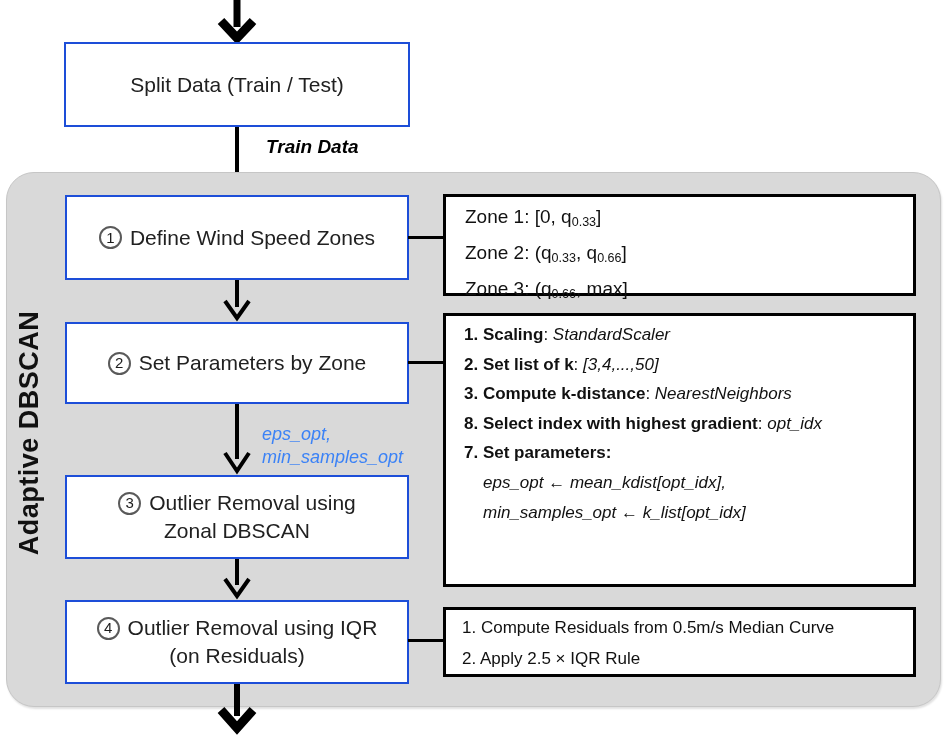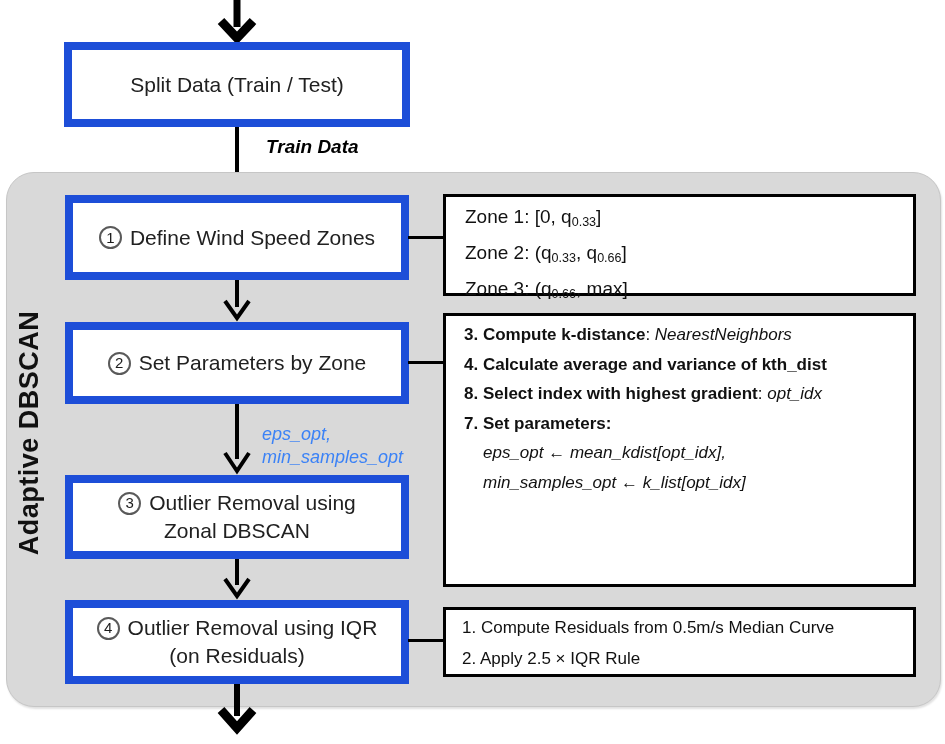--- a/index.html
+++ b/index.html
@@ -27,21 +27,21 @@
     left: -99px; top: 416px; width: 260px; height: 34px;
     transform: rotate(-90deg);
     text-align: center;
     font-size: 27px; font-weight: bold; color: #111;
     letter-spacing: 0.5px;
   }
 
   
   .pbox {
     background: #ffffff;
-    border: 8px solid #1d4ed8;
+    border: 2px solid #1d4ed8;
     display: flex; flex-direction: column;
     align-items: center; justify-content: center;
     text-align: right;
     font-size: 21px; color: #212121;
     line-height: 1.32;
   }
   .split-box { left: 64px; top: 42px; width: 346px; height: 85px; }
   .step1 { left: 65px; top: 195px; width: 344px; height: 85px; }
   .step2 { left: 65px; top: 322px; width: 344px; height: 82px; }
   .step3 { left: 65px; top: 475px; width: 344px; height: 84px; }
@@ -179,22 +179,23 @@
 <div class="abs connector conn2"></div>
 <div class="abs connector conn4"></div>
 
 <div class="abs nbox note-zones">
     <div class="rich-line"><span>Zone 1: [0, q</span><span class="s-sub">0.33</span><span>]</span></div>
     <div class="rich-line"><span>Zone 2: (q</span><span class="s-sub">0.33</span><span>, q</span><span class="s-sub">0.66</span><span>]</span></div>
     <div class="rich-line"><span>Zone 3: (q</span><span class="s-sub">0.66</span><span>, max]</span></div>
   </div>
 
 <div class="abs nbox note-params">
+    <div class="rich-line"><span class="s-b">1. Scaling</span><span>: </span><span class="s-i">StandardScaler</span></div>
+    <div class="rich-line"><span class="s-b">2. Set list of k</span><span>: </span><span class="s-i">[3,4,...,50]</span></div>
     <div class="rich-line"><span class="s-b">3. Compute k-distance</span><span>: </span><span class="s-i">NearestNeighbors</span></div>
-    <div class="rich-line"><span class="s-b">4. Calculate average and variance of kth_dist</span></div>
     <div class="rich-line"><span class="s-b">8. Select index with highest gradient</span><span>: </span><span class="s-i">opt_idx</span></div>
     <div class="rich-line"><span class="s-b">7. Set parameters</span><span class="s-b">:</span></div>
     <div class="rich-line indent"><span class="s-i">eps_opt ← mean_kdist[opt_idx],</span></div>
     <div class="rich-line indent"><span class="s-i">min_samples_opt ← k_list[opt_idx]</span></div>
   </div>
 
 <div class="abs nbox note-iqr">
     <div class="rich-line"><span>1. Compute Residuals from 0.5m/s Median Curve</span></div>
     <div class="rich-line"><span>2. Apply 2.5 × IQR Rule</span></div>
   </div>

